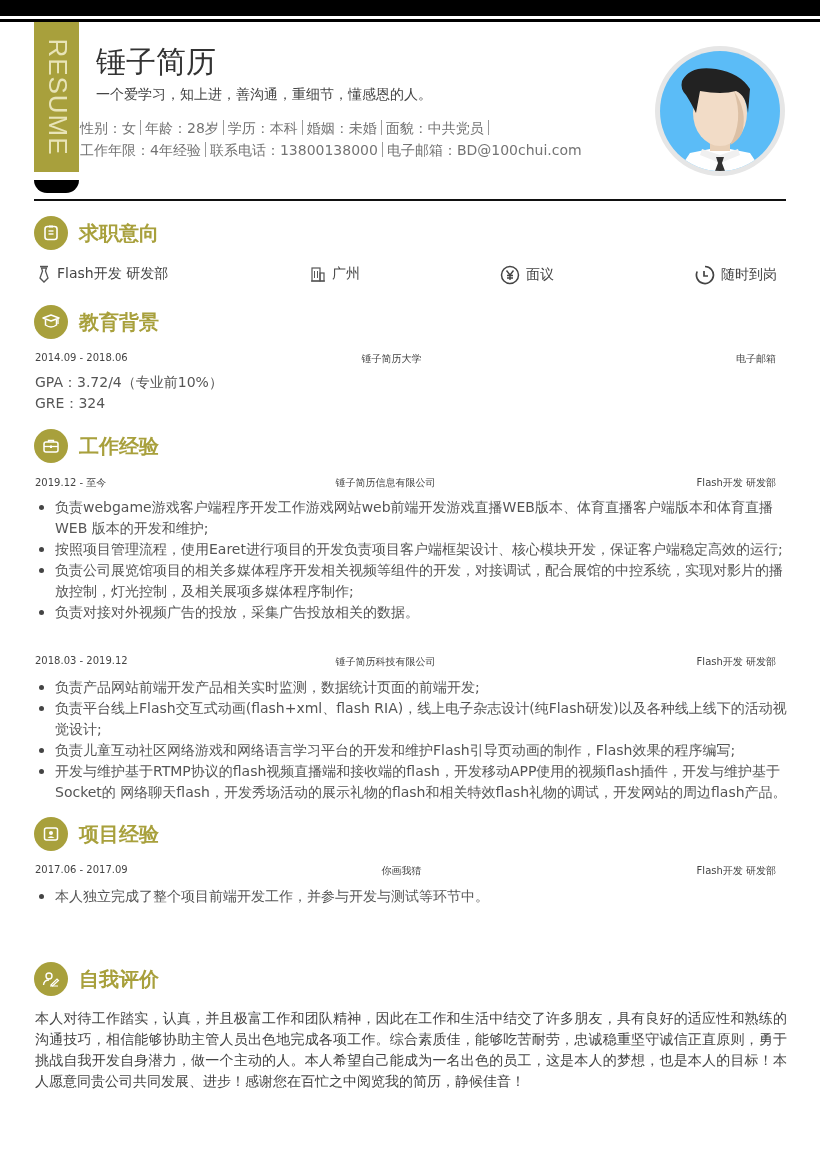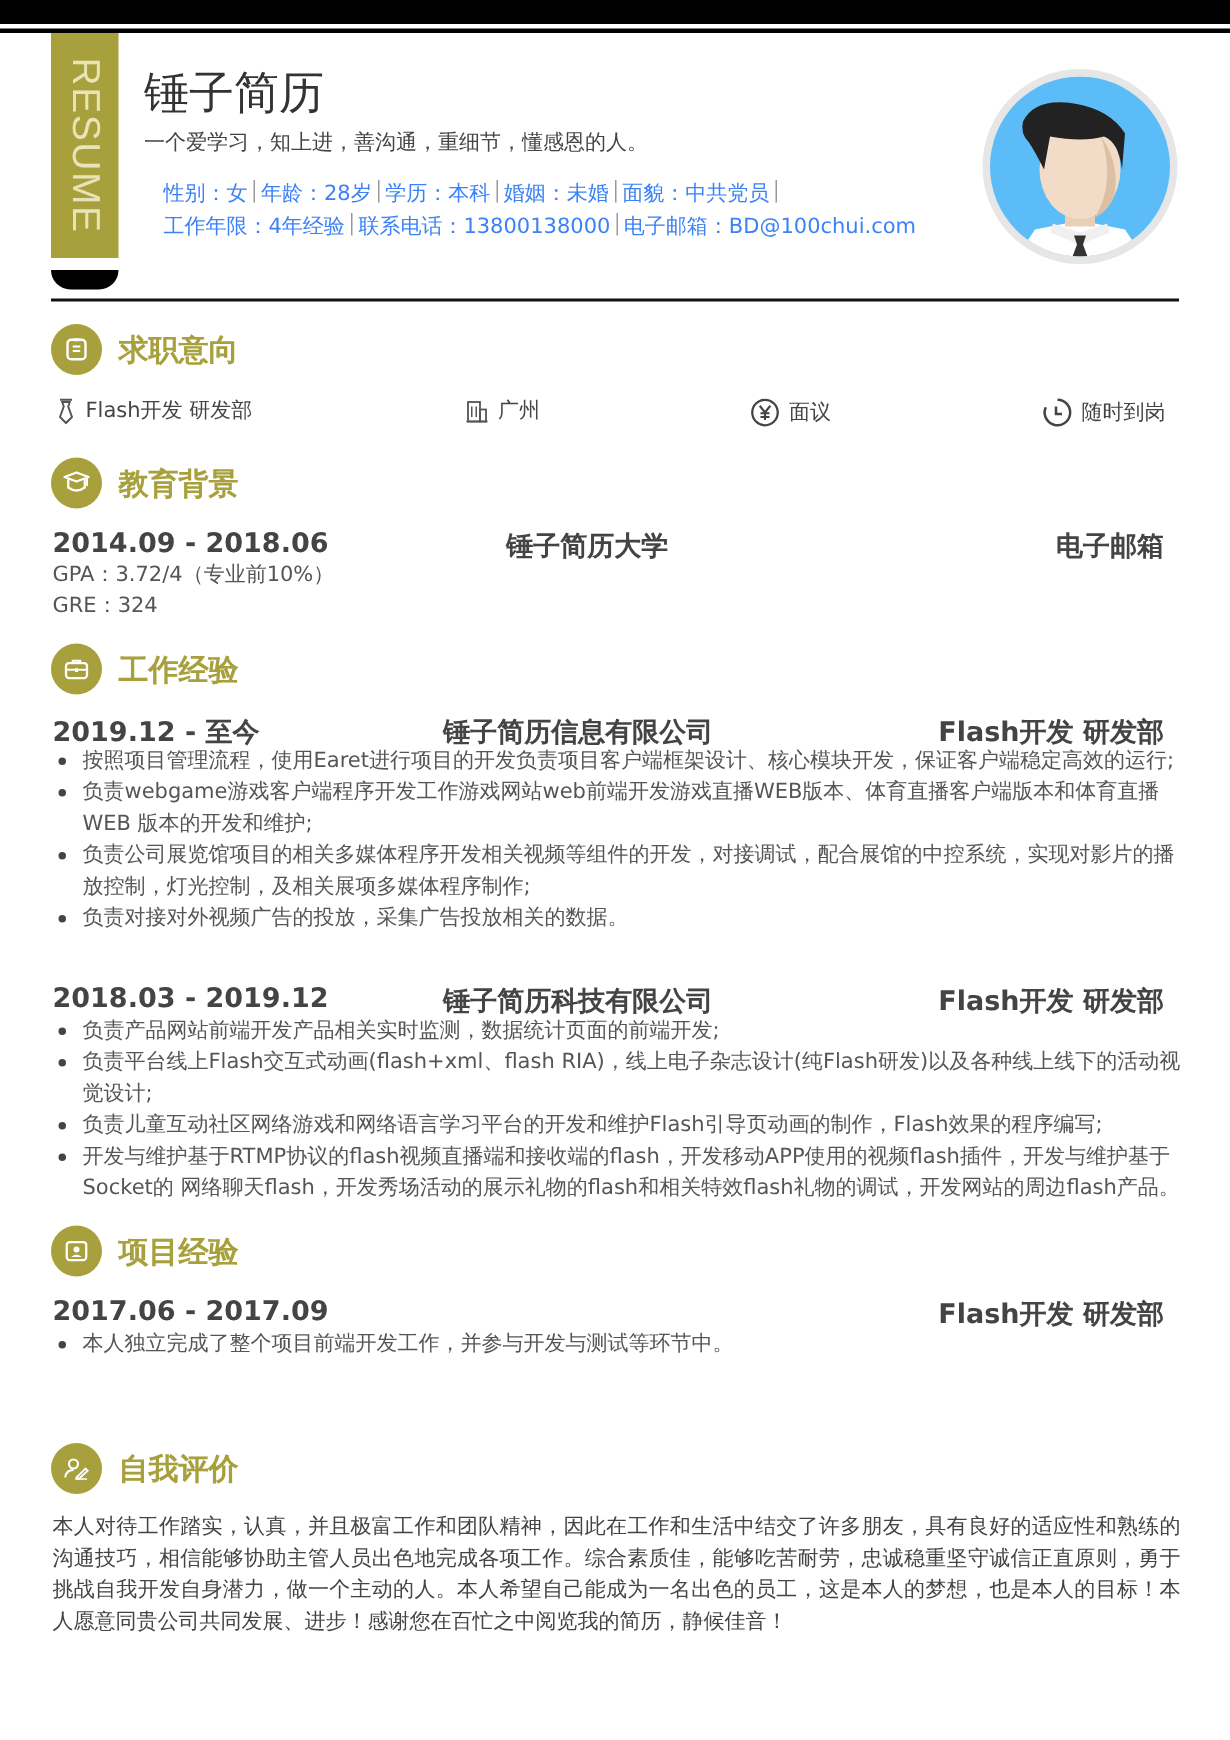--- a/index.html
+++ b/index.html
@@ -6,34 +6,34 @@
     html, body { width: 820px; height: 1160px; background: #fff; overflow: hidden; }
     body { font-family: "DejaVu Sans", "Liberation Sans", sans-serif; color: #555; position: relative; }
     .topbar { position: absolute; left: 0; top: 0; width: 820px; height: 16px; background: #000; }
     .topbar2 { position: absolute; left: 0; top: 19px; width: 820px; height: 3px; background: #000; }
     .resume-tag { position: absolute; left: 34px; top: 22px; width: 45px; height: 150px; background: #a8a03c; }
     .resume-tag span { position: absolute; left: 50%; top: 50%; transform: translate(-50%,-50%) rotate(90deg); color: #e8e4b8; font-size: 26px; letter-spacing: 1px; white-space: nowrap; font-family: "Liberation Sans", sans-serif; }
     .resume-cap { position: absolute; left: 34px; top: 180px; width: 45px; height: 13px; background: #000; border-radius: 0 0 14px 14px; }
     .header-line { position: absolute; left: 34px; top: 199px; width: 752px; height: 2px; background: #111; }
     .name { position: absolute; left: 96px; top: 42px; font-size: 30px; color: #333; }
     .motto { position: absolute; left: 96px; top: 86px; font-size: 14px; color: #444; }
-    .info { position: absolute; left: 109px; font-size: 14px; color: #3b82f6; white-space: nowrap; }
+    .info { position: absolute; left: 80px; font-size: 14px; color: #737373; white-space: nowrap; }
     .info .sep { display: inline-block; width: 1px; height: 15px; background: #999; margin: 0 4px; vertical-align: -2px; }
     .avatar { position: absolute; left: 655px; top: 46px; width: 130px; height: 130px; border-radius: 50%; background: #e6e6e6; }
     .avatar svg { position: absolute; left: 5px; top: 5px; }
 
     .sec-head { position: absolute; left: 34px; height: 34px; display: flex; align-items: center; justify-content: center; }
     .sec-icon { width: 34px; height: 34px; border-radius: 50%; background: #a8a03c; display: flex; align-items: center; justify-content: center; }
     .sec-title { margin-left: 11px; font-size: 20px; font-weight: bold; color: #a8a03c; }
 
     .intent-row { position: absolute; left: 34px; top: 265px; width: 752px; height: 22px; font-size: 14px; color: #444; }
     .intent-item { position: absolute; top: 0; display: flex; align-items: center; }
     .intent-item svg { margin-right: 6px; }
 
-    .row3 { position: absolute; left: 35px; width: 741px; height: 20px; font-size: 18px; font-weight: bold; color: #444; }
+    .row3 { position: absolute; left: 35px; width: 741px; height: 20px; font-size: 10px; font-weight: normal; color: #444; }
     .row3 .c1 { position: absolute; left: 0; }
     .row3 .c2 { position: absolute; left: 0; width: 100%; text-align: center; }
     .row3 .c3 { position: absolute; right: 0; }
     .line { position: absolute; left: 35px; font-size: 14px; color: #555; }
 
     ul.bullets { position: absolute; left: 35px; width: 752px; list-style: none; font-size: 14px; color: #555; line-height: 21px; }
     ul.bullets li { position: relative; padding-left: 20px; }
     ul.bullets li::before { content: ""; position: absolute; left: 4px; top: 8px; width: 5px; height: 5px; border-radius: 50%; background: #444; }
     .para { position: absolute; left: 35px; top: 1008px; width: 752px; font-size: 14px; line-height: 21px; color: #444; text-align: justify; }
   </style>
@@ -156,22 +156,22 @@
   </div>
   <div class="sec-title">工作经验</div>
 </div>
 
 <div class="row3" style="top:476px">
   <span class="c1">2019.12 - 至今</span>
   <span class="c2" style="left:-20px">锤子简历信息有限公司</span>
   <span class="c3">Flash开发 研发部</span>
 </div>
 <ul class="bullets" style="top:497px">
+  <li>负责webgame游戏客户端程序开发工作游戏网站web前端开发游戏直播WEB版本、体育直播客户端版本和体育直播WEB 版本的开发和维护;</li>
   <li>按照项目管理流程，使用Earet进行项目的开发负责项目客户端框架设计、核心模块开发，保证客户端稳定高效的运行;</li>
-  <li>负责webgame游戏客户端程序开发工作游戏网站web前端开发游戏直播WEB版本、体育直播客户端版本和体育直播WEB 版本的开发和维护;</li>
   <li>负责公司展览馆项目的相关多媒体程序开发相关视频等组件的开发，对接调试，配合展馆的中控系统，实现对影片的播放控制，灯光控制，及相关展项多媒体程序制作;</li>
   <li>负责对接对外视频广告的投放，采集广告投放相关的数据。</li>
 </ul>
 
 <div class="row3" style="top:655px">
   <span class="c1">2018.03 - 2019.12</span>
   <span class="c2" style="left:-20px">锤子简历科技有限公司</span>
   <span class="c3">Flash开发 研发部</span>
 </div>
 <ul class="bullets" style="top:677px">
@@ -187,20 +187,21 @@
         <rect x="2.5" y="2" width="13" height="12" rx="2" fill="none" stroke="#fff" stroke-width="1.5"></rect>
         <circle cx="9" cy="7" r="2" fill="#fff"></circle>
         <path d="M5.5 12 Q9 8.5 12.5 12 Z" fill="#fff"></path>
       </svg>
   </div>
   <div class="sec-title">项目经验</div>
 </div>
 
 <div class="row3" style="top:864px">
   <span class="c1">2017.06 - 2017.09</span>
+  <span class="c2" style="left:-4px">你画我猜</span>
   <span class="c3">Flash开发 研发部</span>
 </div>
 <ul class="bullets" style="top:886px">
   <li>本人独立完成了整个项目前端开发工作，并参与开发与测试等环节中。</li>
 </ul>
 
 <div class="sec-head" style="top:962px">
   <div class="sec-icon">
     <svg width="20" height="18" viewBox="0 0 20 18">
         <circle cx="8" cy="6" r="3" fill="none" stroke="#fff" stroke-width="1.4"></circle>

